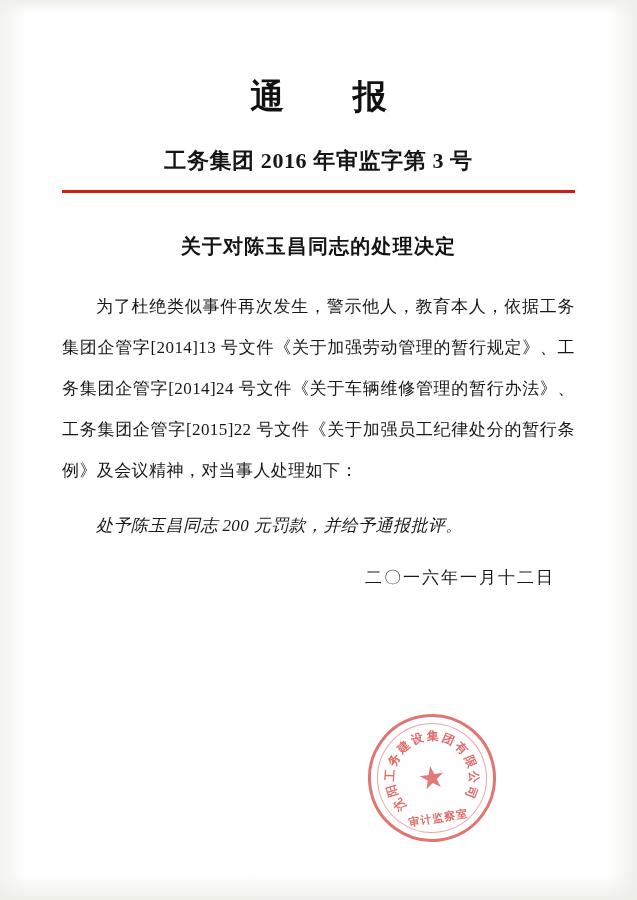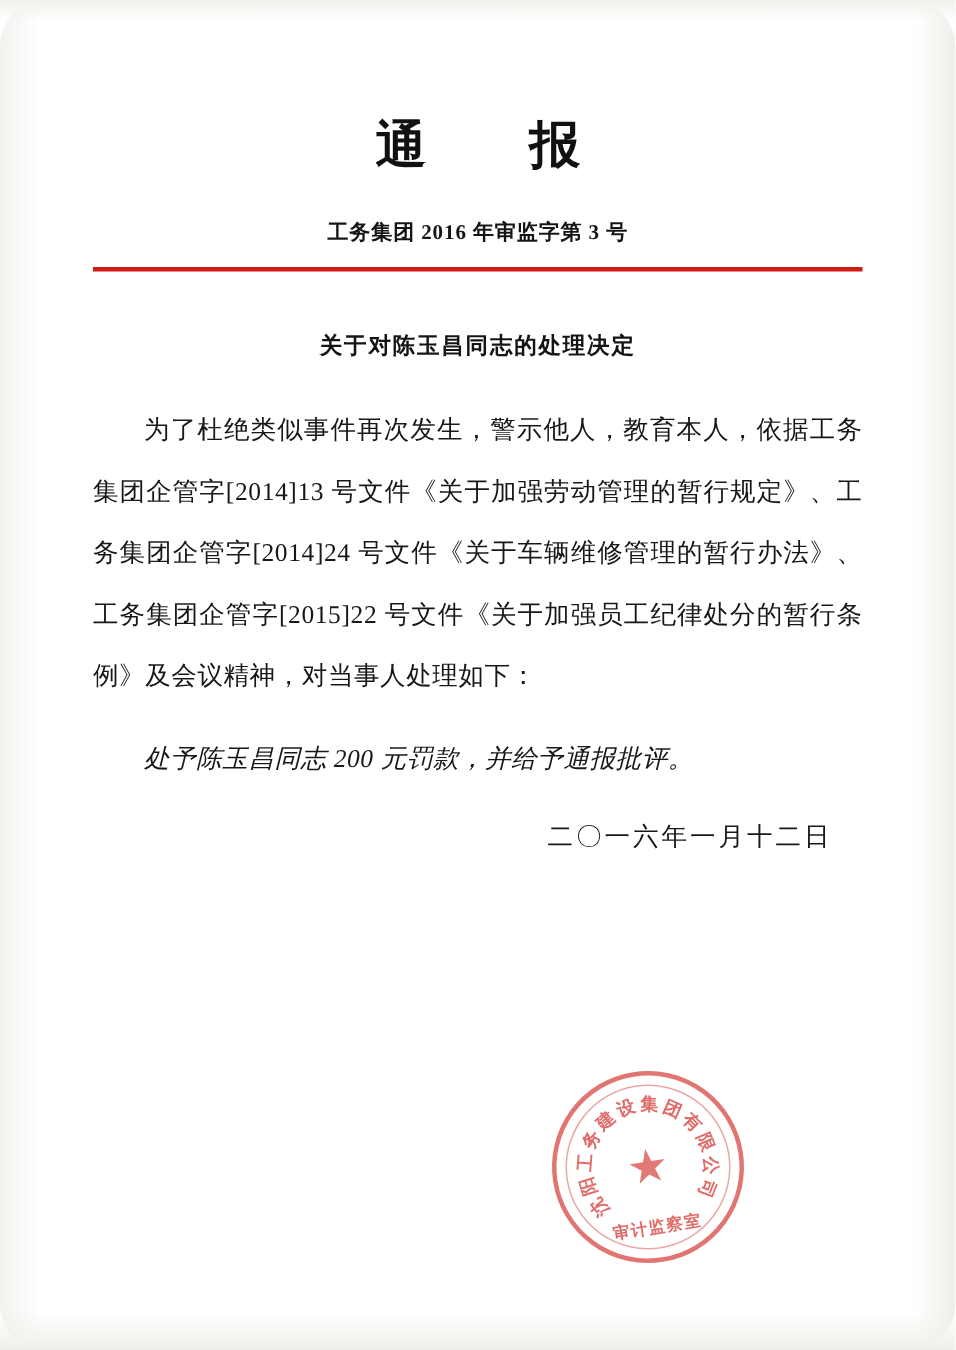--- a/index.html
+++ b/index.html
@@ -18,21 +18,20 @@
   
   .page {
     position: relative;
     width: 637px;
     height: 900px;
     background:
       linear-gradient(to right, #f2f2ef 0px, #ffffff 26px, #ffffff 610px, #eeeeea 637px),
       #fdfdfb;
     box-sizing: border-box;
     padding: 0 62px;
-    border-radius: 31px;
   }
   .paper-edge-top {
     position: absolute;
     top: 0; left: 0; right: 0;
     height: 14px;
     background: linear-gradient(to bottom, #f0f0ec, rgba(255,255,255,0));
     pointer-events: none;
   }
   .paper-edge-bottom {
     position: absolute;
@@ -51,38 +50,38 @@
     letter-spacing: 30px;
     text-indent: 30px;
     color: #111;
     font-family: "Liberation Serif", "DejaVu Serif", serif;
   }
 
   .doc-number {
     margin: 0;
     padding-top: 26px;
     text-align: center;
-    font-size: 14px;
+    font-size: 22px;
     font-weight: bold;
     letter-spacing: 0.6px;
     color: #151515;
   }
 
   .red-rule {
     margin: 14px 0 0 0;
     height: 3px;
     background: #d11b16;
     width: 100%;
   }
 
   .subject {
     margin: 0;
     padding-top: 40px;
     text-align: center;
-    font-size: 15px;
+    font-size: 20px;
     font-weight: bold;
     letter-spacing: 1.2px;
     color: #141414;
   }
 
   .body-text {
     padding-top: 26px;
   }
   .body-text p {
     margin: 0 0 0 0;

